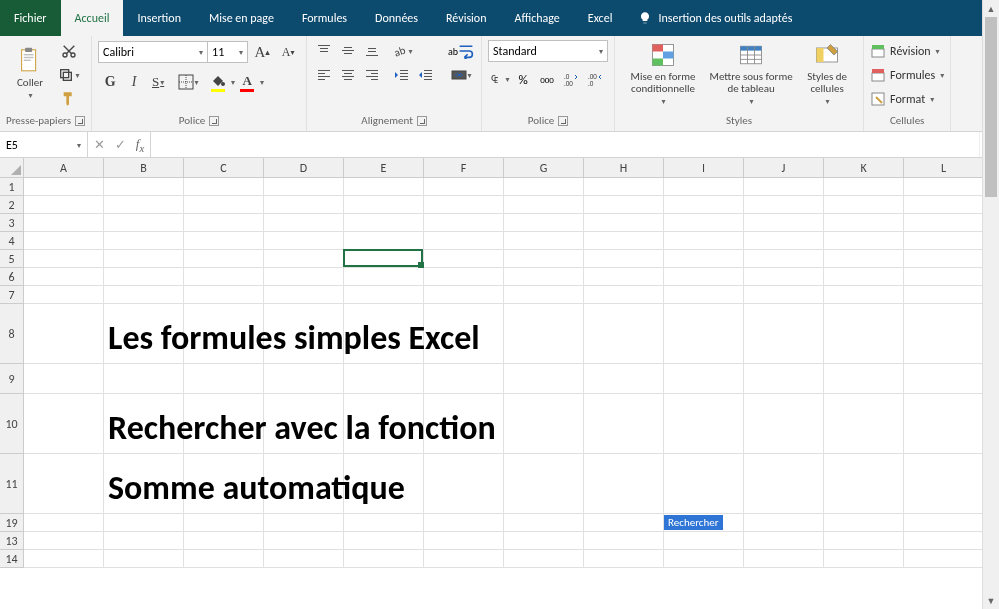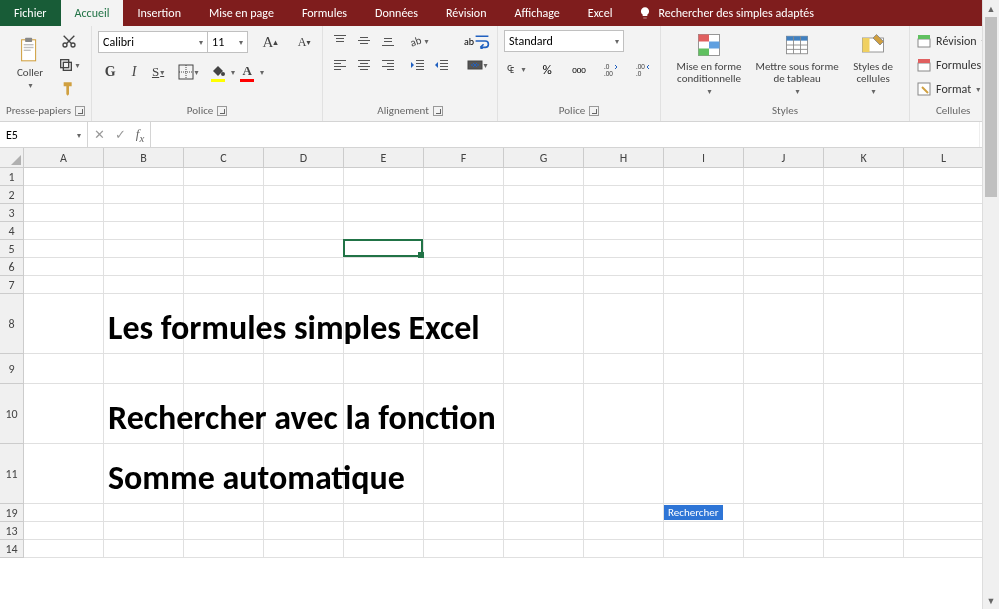--- a/index.html
+++ b/index.html
@@ -1,39 +1,39 @@
 <!DOCTYPE html>
 <html><head>
 <meta charset="utf-8">
 <style>
 * { box-sizing: border-box; margin: 0; padding: 0; }
 body { font-family: "Segoe UI", Calibri, sans-serif; font-size: 12px; background: #fff; width: 999px; height: 609px; overflow: hidden; }
 
 
-.tabs { background: #7f1d1d; height: 26px; display: flex; align-items: stretch; color: #fff; font-size: 12px; }
+.tabs { background: #0c4a6e; height: 36px; display: flex; align-items: stretch; color: #fff; font-size: 12px; }
 .tab { padding: 0 14px; display: flex; align-items: center; cursor: pointer; }
 .tab.active { background: #f3f3f3; color: #217346; }
 .tab.file { background: #185c37; }
 .tell-me { display: flex; align-items: center; gap: 6px; padding: 0 12px; }
 .bulb { width: 14px; height: 14px; fill: #fff; }
 
 
 .ribbon { background: #f3f3f3; border-bottom: 1px solid #d4d4d4; display: flex; height: 96px; }
 .group { border-right: 1px solid #e1e1e1; display: flex; flex-direction: column; padding: 4px 6px 0 6px; }
 .group-body { flex: 1; display: flex; align-items: flex-start; gap: 4px; }
 .group-label { text-align: center; font-size: 11px; color: #666; padding: 2px 0 4px 0; display: flex; justify-content: center; align-items: center; gap: 4px; }
 .dlg-launcher { width: 10px; height: 10px; border: 1px solid #999; position: relative; cursor: pointer; }
 .dlg-launcher::after { content: ""; position: absolute; right: 1px; bottom: 1px; width: 4px; height: 4px; border-right: 1px solid #666; border-bottom: 1px solid #666; }
 
 .big-btn { display: flex; flex-direction: column; align-items: center; justify-content: center; width: 48px; height: 66px; cursor: pointer; font-size: 11px; color: #444; text-align: center; line-height: 1.1; gap: 2px; }
 .big-btn svg { width: 28px; height: 28px; }
 .small-btn { width: 22px; height: 22px; display: flex; align-items: center; justify-content: center; cursor: pointer; color: #444; }
 .small-btn svg { width: 16px; height: 16px; }
 .vcol { display: flex; flex-direction: column; gap: 2px; }
-.hrow { display: flex; gap: 10px; align-items: center; }
+.hrow { display: flex; gap: 2px; align-items: center; }
 .dd-arrow { font-size: 8px; color: #666; margin-left: 1px; }
 
 
 .clipboard-icon { width: 30px; height: 36px; }
 
 
 .font-combo { display:flex; }
 .font-name { width: 110px; height: 22px; border: 1px solid #c0c0c0; background: #fff; padding: 0 4px; font-size: 12px; display:flex; align-items:center; justify-content:space-between; }
 .font-size { width: 40px; height: 22px; border: 1px solid #c0c0c0; border-left:none; background: #fff; padding: 0 4px; font-size: 12px; display:flex; align-items:center; justify-content:space-between; }
 .font-btns-row { display: flex; gap: 0; margin-top: 4px; }
@@ -102,21 +102,21 @@
   <div class="tab">Mise en page</div>
   <div class="tab">Formules</div>
   <div class="tab">Données</div>
   <div class="tab">Révision</div>
   <div class="tab">Affichage</div>
   <div class="tab">Excel</div>
   <div class="tell-me">
     <svg class="bulb" viewBox="0 0 24 24">
         <path d="M9 21h6v-1H9v1zm3-19C8 2 5 5 5 9c0 2.4 1.2 4.5 3 5.7V17h8v-2.3c1.8-1.2 3-3.3 3-5.7 0-4-3-7-7-7z"></path>
       </svg>
-    <span>Rechercher des simples adaptés</span>
+    <span>Insertion des outils adaptés</span>
   </div>
 </div>
 
 <div class="ribbon">
 
   <div class="group">
     <div class="group-body">
       <div class="big-btn">
         <svg class="clipboard-icon" viewBox="0 0 32 40">
             <rect x="4" y="4" width="20" height="30" fill="#fff" stroke="#d0a040" stroke-width="1.5"></rect>

